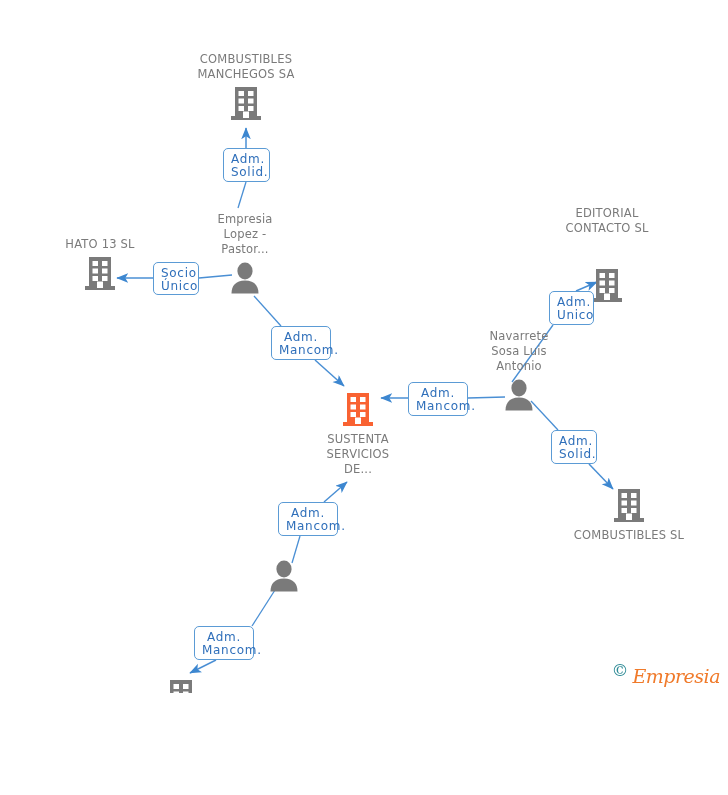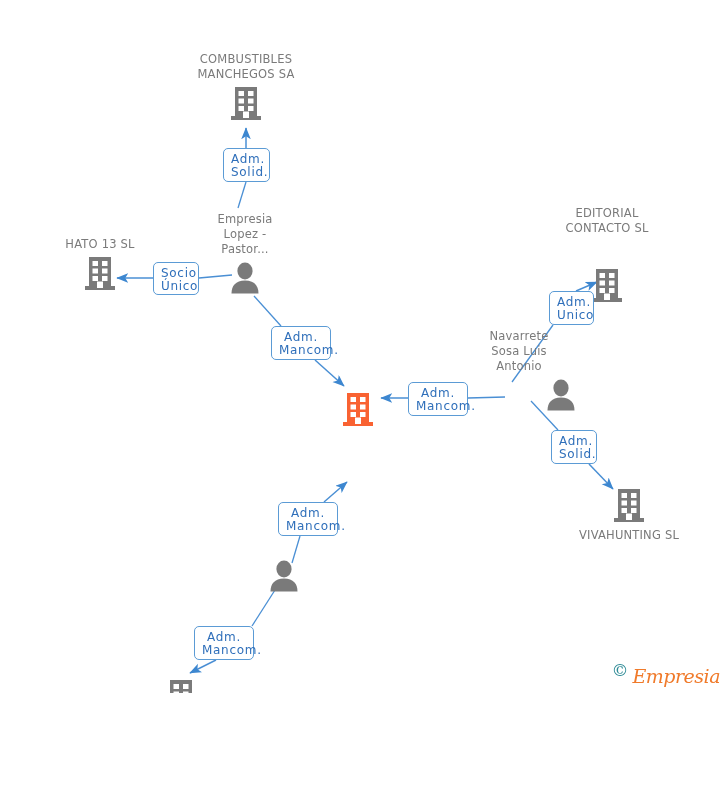--- a/index.html
+++ b/index.html
@@ -182,20 +182,23 @@
               <rect x="3" y="31" width="30" height="4" fill="#f96232"></rect>
               <rect x="10.5" y="6" width="5.5" height="5" fill="#fff"></rect>
               <rect x="20" y="6" width="5.5" height="5" fill="#fff"></rect>
               <rect x="10.5" y="13.5" width="5.5" height="5" fill="#fff"></rect>
               <rect x="20" y="13.5" width="5.5" height="5" fill="#fff"></rect>
               <rect x="10.5" y="21" width="5.5" height="5" fill="#fff"></rect>
               <rect x="20" y="21" width="5.5" height="5" fill="#fff"></rect>
               <rect x="15" y="26.5" width="6" height="6.5" fill="#fff"></rect>
             </svg>
           </div>
+          <div class="node-label below">SUSTENTA
+SERVICIOS
+DE...</div>
         </div>
       </div>
       <div class="node" style="left: 607px; top: 258px;">
         <div class="node-inner" style="top: -52px; gap: 28px;">
           <div class="node-label above">EDITORIAL
 CONTACTO SL</div>
           <div style="line-height: 0;">
             <svg class="icon-wrap" viewBox="0 0 36 38">
               <rect x="7" y="2" width="22" height="32" fill="#7a7a7a"></rect>
               <rect x="3" y="31" width="30" height="4" fill="#7a7a7a"></rect>
@@ -204,21 +207,21 @@
               <rect x="10.5" y="13.5" width="5.5" height="5" fill="#fff"></rect>
               <rect x="20" y="13.5" width="5.5" height="5" fill="#fff"></rect>
               <rect x="10.5" y="21" width="5.5" height="5" fill="#fff"></rect>
               <rect x="20" y="21" width="5.5" height="5" fill="#fff"></rect>
               <rect x="15" y="26.5" width="6" height="6.5" fill="#fff"></rect>
             </svg>
           </div>
         </div>
       </div>
       <div class="node" style="left: 519px; top: 396px;">
-        <div class="node-inner" style="top: -67px; align-items: flex-end;">
+        <div class="node-inner" style="top: -67px;">
           <div class="node-label above">Navarrete
 Sosa Luis
 Antonio</div>
           <div style="line-height: 0;">
             <svg class="icon-wrap" viewBox="0 0 36 38">
               <ellipse cx="18" cy="11" rx="7.6" ry="8.4" fill="#7a7a7a"></ellipse>
               <path d="M18 20.5 C 8.5 20.5 4.5 26 4.5 33.5 L 31.5 33.5 C 31.5 26 27.5 20.5 18 20.5 Z" fill="#7a7a7a"></path>
             </svg>
           </div>
         </div>
@@ -231,21 +234,21 @@
               <rect x="3" y="31" width="30" height="4" fill="#7a7a7a"></rect>
               <rect x="10.5" y="6" width="5.5" height="5" fill="#fff"></rect>
               <rect x="20" y="6" width="5.5" height="5" fill="#fff"></rect>
               <rect x="10.5" y="13.5" width="5.5" height="5" fill="#fff"></rect>
               <rect x="20" y="13.5" width="5.5" height="5" fill="#fff"></rect>
               <rect x="10.5" y="21" width="5.5" height="5" fill="#fff"></rect>
               <rect x="20" y="21" width="5.5" height="5" fill="#fff"></rect>
               <rect x="15" y="26.5" width="6" height="6.5" fill="#fff"></rect>
             </svg>
           </div>
-          <div class="node-label below">VIVAHUNTING SL</div>
+          <div class="node-label below">COMBUSTIBLES SL</div>
         </div>
       </div>
       <div class="node" style="left: 284px; top: 577px;">
         <div class="node-inner" style="top: -19px;">
           <div style="line-height: 0;">
             <svg class="icon-wrap" viewBox="0 0 36 38">
               <ellipse cx="18" cy="11" rx="7.6" ry="8.4" fill="#7a7a7a"></ellipse>
               <path d="M18 20.5 C 8.5 20.5 4.5 26 4.5 33.5 L 31.5 33.5 C 31.5 26 27.5 20.5 18 20.5 Z" fill="#7a7a7a"></path>
             </svg>
           </div>

